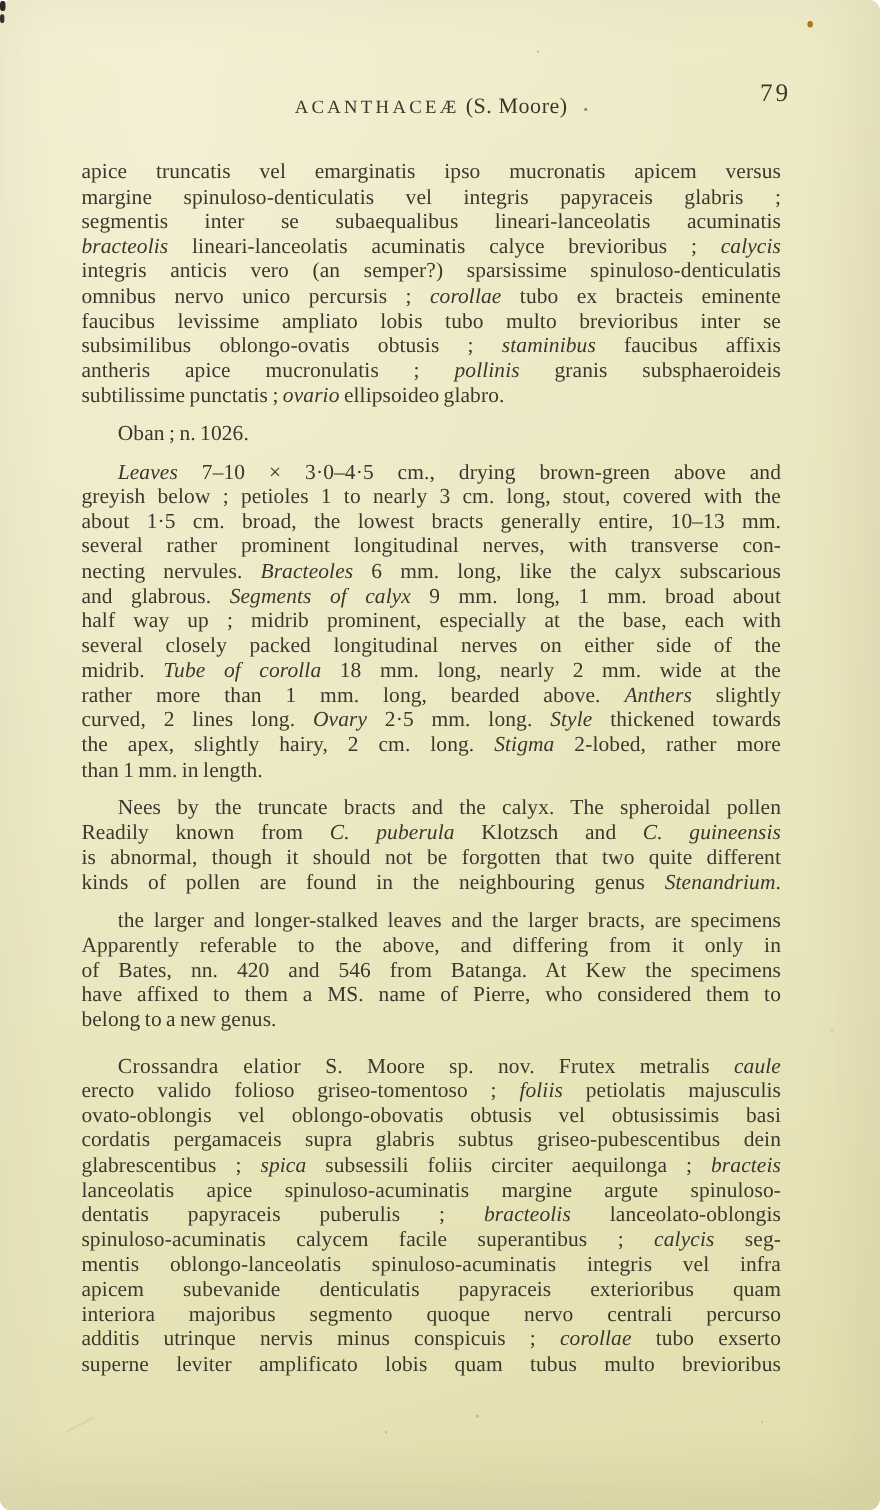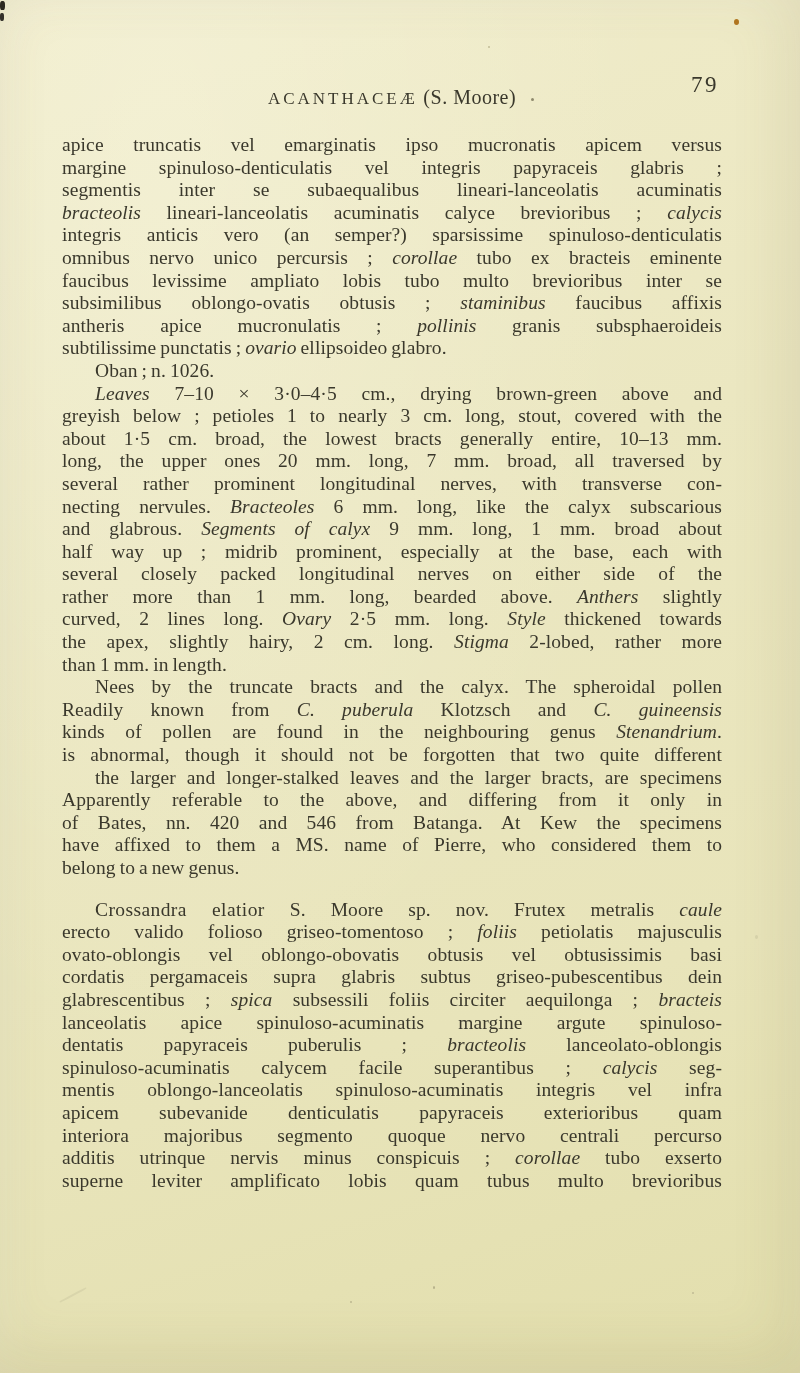--- a/index.html
+++ b/index.html
@@ -8,20 +8,21 @@
     font-family: "Liberation Serif", "DejaVu Serif", serif;
     overflow: hidden;
   }
   .page {
     position: relative;
     width: 800px; height: 1373px;
     background:
       radial-gradient(ellipse at 20% 10%, rgba(255,255,245,0.25), rgba(255,255,245,0) 55%),
       linear-gradient(163deg, #f0ecca 0%, #ebe7c1 38%, #e8e4ba 72%, #e2deac 100%);
     box-shadow: inset -10px -16px 60px rgba(110,100,50,0.14), inset 4px 6px 40px rgba(255,255,240,0.20);
+    border-radius: 10px;
   }
   .header {
     position: absolute;
     left: 62px; top: 86px; width: 660px;
     text-align: center;
     color: var(--ink, #3a382c);
     white-space: nowrap;
   }
   .family {
     font-size: 17px;
@@ -40,21 +41,21 @@
   }
   .text-block {
     position: absolute;
     left: 62px; top: 134px; width: 660px;
     font-size: 19.5px;
     line-height: 22.6px;
     color: var(--ink, #3a382c);
     word-spacing: -1px;
     letter-spacing: 0.1px;
   }
-  .para { margin: 0; }
+  .para { margin: 12px; }
   .para.gap-before { margin-top: 19px; }
   .line {
     text-align: justify;
     text-align-last: justify;
   }
   .line.last {
     text-align: right;
     text-align-last: left;
   }
   .para.indent > .line:first-child { text-indent: 33px; }
@@ -86,36 +87,36 @@
         <div class="line"><span>antheris apice mucronulatis ; </span><span class="it">pollinis</span><span> granis subsphaeroideis</span></div>
         <div class="line last"><span>subtilissime punctatis ; </span><span class="it">ovario</span><span> ellipsoideo glabro.</span></div>
       </div>
       <div class="para indent">
         <div class="line last"><span>Oban ; n. 1026.</span></div>
       </div>
       <div class="para indent">
         <div class="line"><span class="it">Leaves</span><span> 7–10 × 3·0–4·5 cm., drying brown-green above and</span></div>
         <div class="line"><span>greyish below ; petioles 1 to nearly 3 cm. long, stout, covered with the</span></div>
         <div class="line"><span>about 1·5 cm. broad, the lowest bracts generally entire, 10–13 mm.</span></div>
-        <div class="line"><span>long, the upper ones 20 mm. long, 7 mm. broad, all traversed by</span></div>
         <div class="line"><span>several rather prominent longitudinal nerves, with transverse con-</span></div>
         <div class="line"><span>necting nervules. </span><span class="it">Bracteoles</span><span> 6 mm. long, like the calyx subscarious</span></div>
         <div class="line"><span>and glabrous. </span><span class="it">Segments of calyx</span><span> 9 mm. long, 1 mm. broad about</span></div>
         <div class="line"><span>half way up ; midrib prominent, especially at the base, each with</span></div>
         <div class="line"><span>several closely packed longitudinal nerves on either side of the</span></div>
+        <div class="line"><span>midrib. </span><span class="it">Tube of corolla</span><span> 18 mm. long, nearly 2 mm. wide at the</span></div>
         <div class="line"><span>rather more than 1 mm. long, bearded above. </span><span class="it">Anthers</span><span> slightly</span></div>
         <div class="line"><span>curved, 2 lines long. </span><span class="it">Ovary</span><span> 2·5 mm. long. </span><span class="it">Style</span><span> thickened towards</span></div>
         <div class="line"><span>the apex, slightly hairy, 2 cm. long. </span><span class="it">Stigma</span><span> 2-lobed, rather more</span></div>
         <div class="line last"><span>than 1 mm. in length.</span></div>
       </div>
       <div class="para indent">
         <div class="line"><span>Nees by the truncate bracts and the calyx. The spheroidal pollen</span></div>
         <div class="line"><span>Readily known from </span><span class="it">C. puberula</span><span> Klotzsch and </span><span class="it">C. guineensis</span></div>
+        <div class="line"><span>is abnormal, though it should not be forgotten that two quite different</span></div>
         <div class="line"><span>kinds of pollen are found in the neighbouring genus </span><span class="it">Stenandrium</span><span>.</span></div>
-        <div class="line"><span>is abnormal, though it should not be forgotten that two quite different</span></div>
       </div>
       <div class="para indent">
         <div class="line"><span>the larger and longer-stalked leaves and the larger bracts, are specimens</span></div>
         <div class="line"><span>Apparently referable to the above, and differing from it only in</span></div>
         <div class="line"><span>of Bates, nn. 420 and 546 from Batanga. At Kew the specimens</span></div>
         <div class="line"><span>have affixed to them a MS. name of Pierre, who considered them to</span></div>
         <div class="line last"><span>belong to a new genus.</span></div>
       </div>
       <div class="para indent gap-before">
         <div class="line"><span class="bd">Crossandra elatior</span><span> S. Moore sp. nov. Frutex metralis </span><span class="it">caule</span></div>

